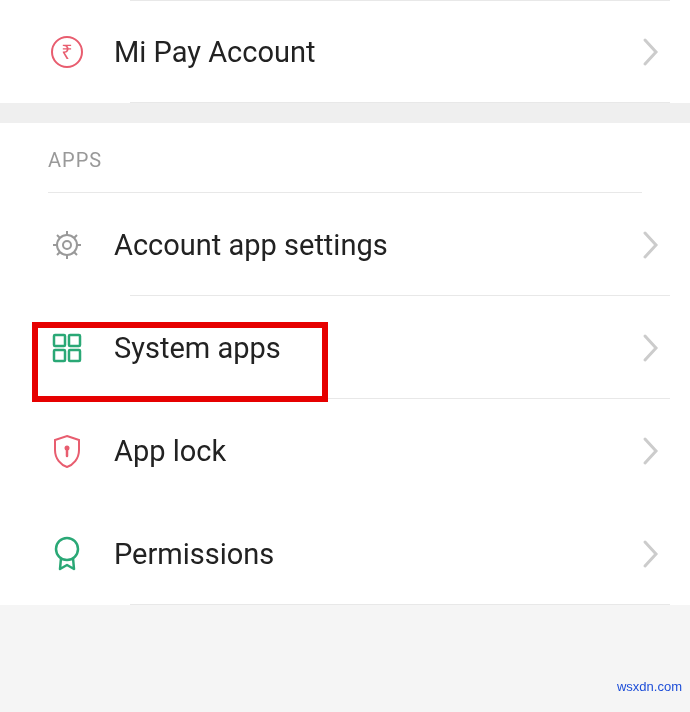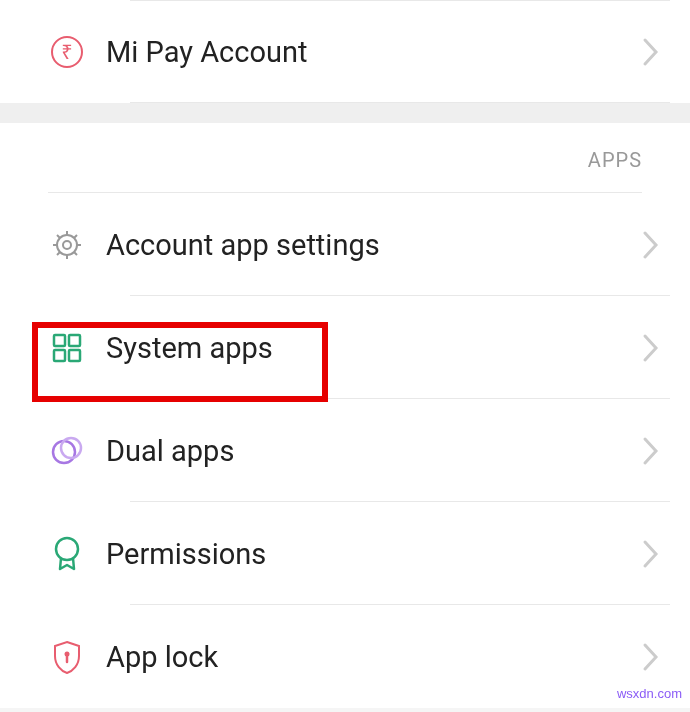--- a/index.html
+++ b/index.html
@@ -53,21 +53,21 @@
       height: 38px;
       display: flex;
       align-items: center;
       justify-content: center;
       flex-shrink: 0;
     }
     .label {
       flex: 1;
       font-size: 29px;
       color: #222;
-      margin-left: 20px;
+      margin-left: 28px;
       font-weight: 400;
     }
     .chevron {
       width: 18px;
       height: 30px;
       flex-shrink: 0;
     }
     .chevron svg {
       display: block;
     }
@@ -77,23 +77,23 @@
       left: 32px;
       top: 322px;
       width: 296px;
       height: 80px;
       pointer-events: none;
       z-index: 10;
     }
     .watermark {
       position: absolute;
       right: 8px;
-      bottom: 11px;
+      bottom: 18px;
       font-size: 13px;
-      color: #8b5cf6;
+      color: #1d4ed8;
       font-family: Arial, sans-serif;
     }
   </style>
 </head>
 <body>
 
 <div class="section-top">
   <div class="list-item first-divider">
     <span class="icon-wrap">
       <svg width="34" height="34" viewBox="0 0 34 34">
@@ -108,21 +108,21 @@
         </svg>
     </span>
     <div class="divider"></div>
   </div>
 </div>
 
 <div class="section-gap"></div>
 
 <div class="list">
   <div style="background:#fff;padding:25px 48px 0;">
-    <div style="font-size:20px;color:#999;letter-spacing:1px;padding-bottom:20px;border-bottom:1px solid #e8e8e8;text-align:right;">APPS</div>
+    <div style="font-size:20px;color:#999;letter-spacing:1px;padding-bottom:20px;border-bottom:1px solid #e8e8e8;">APPS</div>
   </div>
 
   <div class="list-item">
     <span class="icon-wrap">
       <svg width="34" height="34" viewBox="0 0 34 34">
         <circle cx="17" cy="17" r="10" fill="none" stroke="#999" stroke-width="2"></circle>
         <circle cx="17" cy="17" r="4" fill="none" stroke="#999" stroke-width="2"></circle>
         <g stroke="#999" stroke-width="2">
           <line x1="17" y1="3" x2="17" y2="7"></line>
           <line x1="17" y1="27" x2="17" y2="31"></line>
@@ -155,64 +155,49 @@
     </span>
     <span class="label">System apps</span>
     <span class="chevron">
       <svg width="18" height="30" viewBox="0 0 18 30">
           <path d="M3 3 L14 15 L3 27" fill="none" stroke="#ccc" stroke-width="3" stroke-linecap="round"></path>
         </svg>
     </span>
     <div class="divider"></div>
   </div>
 
-  <div class="list-item">
-    <span class="icon-wrap">
-      <svg width="34" height="34" viewBox="0 0 34 34">
-        <circle cx="14" cy="18" r="11" fill="none" stroke="#a777e3" stroke-width="2.5"></circle>
-        <circle cx="21" cy="14" r="10" fill="none" stroke="#c9a9f0" stroke-width="2.5"></circle>
-      </svg>
-    </span>
-    <span class="label">Dual apps</span>
-    <span class="chevron">
-      <svg width="18" height="30" viewBox="0 0 18 30">
-          <path d="M3 3 L14 15 L3 27" fill="none" stroke="#ccc" stroke-width="3" stroke-linecap="round"></path>
-        </svg>
-    </span>
-    <div class="divider"></div>
-  </div>
-
-  <div class="list-item">
-    <span class="icon-wrap">
-      <svg width="30" height="36" viewBox="0 0 30 36">
-        <circle cx="15" cy="13" r="11" fill="none" stroke="#2aa876" stroke-width="2.5"></circle>
-        <path d="M9 22 L8 33 L15 29 L22 33 L21 22" fill="none" stroke="#2aa876" stroke-width="2.5" stroke-linejoin="round"></path>
-      </svg>
-    </span>
-    <span class="label">Permissions</span>
-    <span class="chevron">
-      <svg width="18" height="30" viewBox="0 0 18 30">
-          <path d="M3 3 L14 15 L3 27" fill="none" stroke="#ccc" stroke-width="3" stroke-linecap="round"></path>
-        </svg>
-    </span>
-    <div class="divider"></div>
-  </div>
 
   <div class="list-item">
     <span class="icon-wrap">
       <svg width="30" height="36" viewBox="0 0 30 36">
         <path d="M15 3 L27 7 L27 17 C27 26 21 32 15 34 C9 32 3 26 3 17 L3 7 Z" fill="none" stroke="#e85d6f" stroke-width="2"></path>
         <circle cx="15" cy="15" r="2.5" fill="#e85d6f"></circle>
         <line x1="15" y1="17" x2="15" y2="23" stroke="#e85d6f" stroke-width="2.5" stroke-linecap="round"></line>
       </svg>
     </span>
     <span class="label">App lock</span>
     <span class="chevron">
       <svg width="18" height="30" viewBox="0 0 18 30">
           <path d="M3 3 L14 15 L3 27" fill="none" stroke="#ccc" stroke-width="3" stroke-linecap="round"></path>
         </svg>
     </span>
   </div>
+
+  <div class="list-item">
+    <span class="icon-wrap">
+      <svg width="30" height="36" viewBox="0 0 30 36">
+        <circle cx="15" cy="13" r="11" fill="none" stroke="#2aa876" stroke-width="2.5"></circle>
+        <path d="M9 22 L8 33 L15 29 L22 33 L21 22" fill="none" stroke="#2aa876" stroke-width="2.5" stroke-linejoin="round"></path>
+      </svg>
+    </span>
+    <span class="label">Permissions</span>
+    <span class="chevron">
+      <svg width="18" height="30" viewBox="0 0 18 30">
+          <path d="M3 3 L14 15 L3 27" fill="none" stroke="#ccc" stroke-width="3" stroke-linecap="round"></path>
+        </svg>
+    </span>
+    <div class="divider"></div>
+  </div>
 </div>
 
 <div class="highlight-box"></div>
 
 <div class="watermark">wsxdn.com</div>
 
 </body></html>

